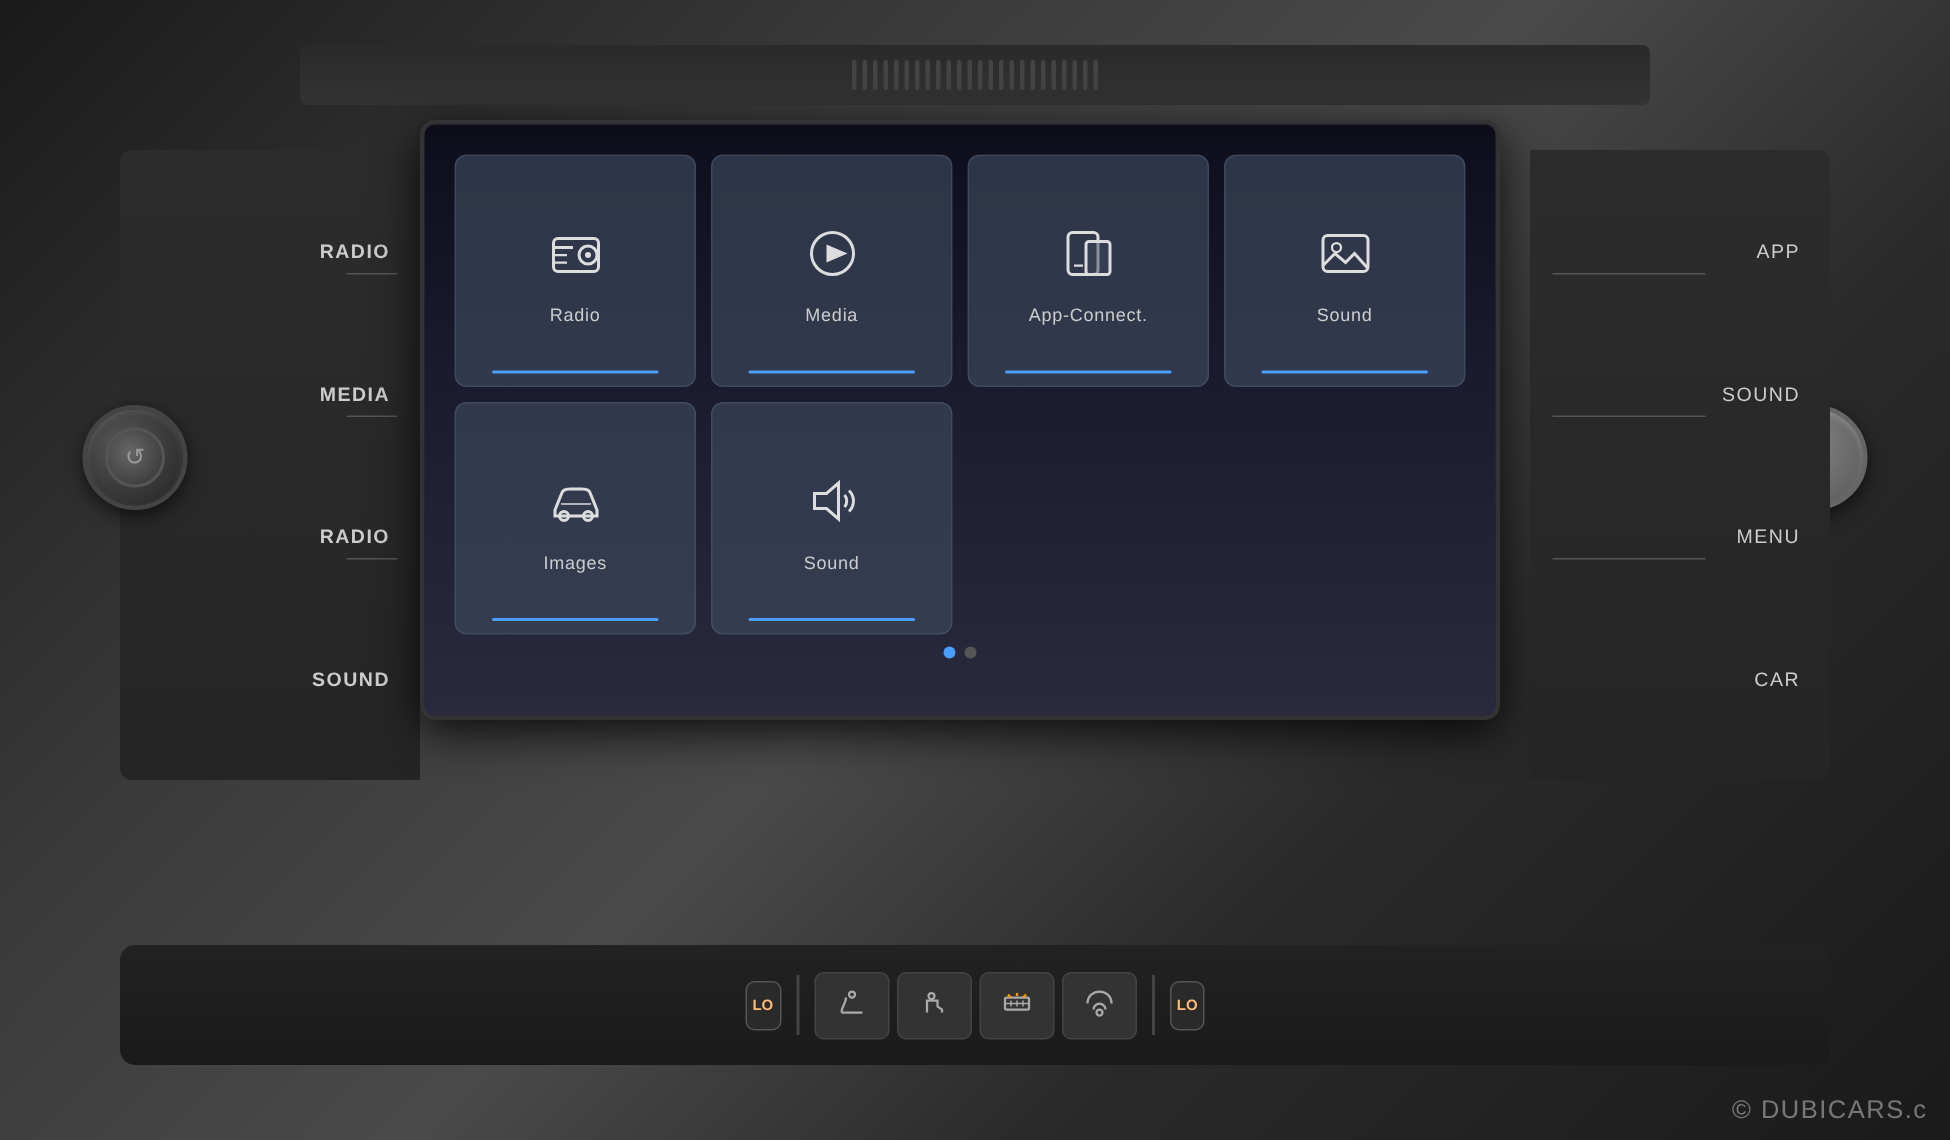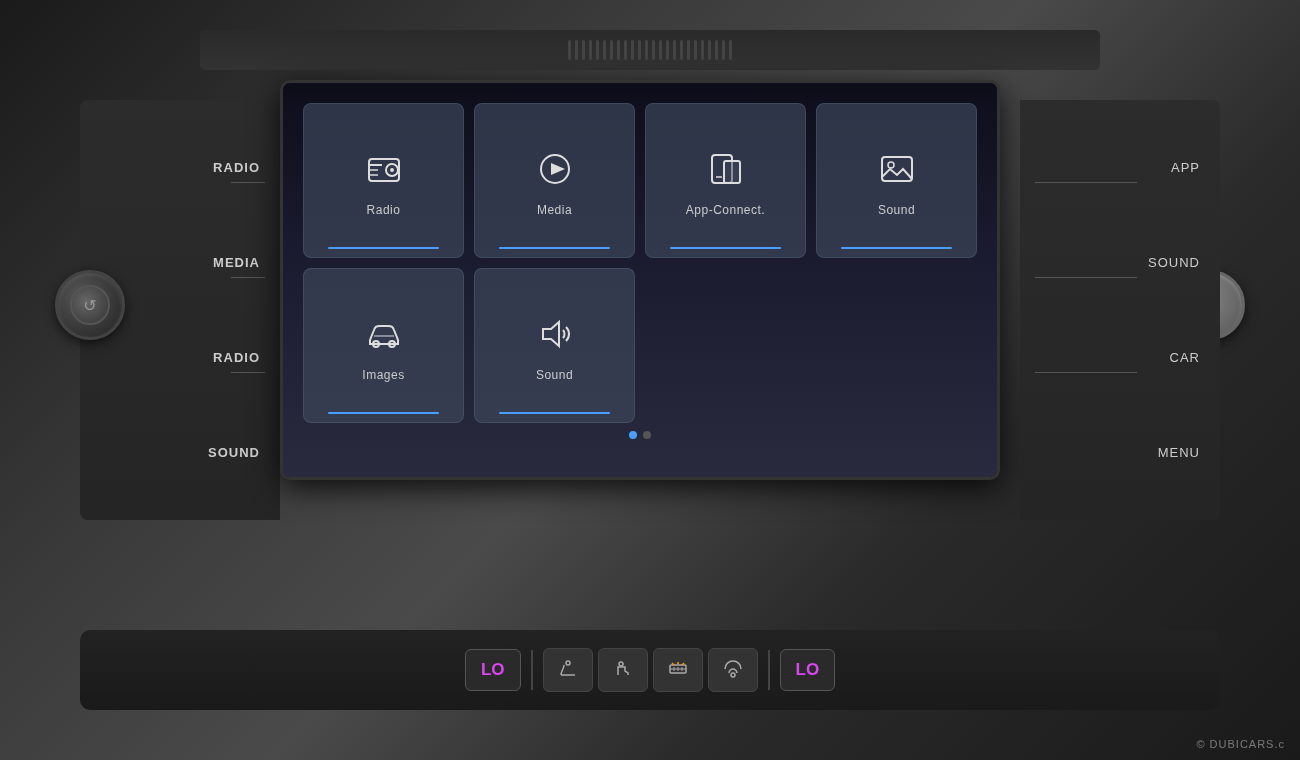--- a/index.html
+++ b/index.html
@@ -261,42 +261,42 @@
       color: #aaa;
       padding: 8px 12px;
       font-size: 11px;
       cursor: pointer;
       text-align: center;
       min-width: 50px;
     }
 
     .climate-temp {
       background: #2a2a2a;
-      color: #d946ef;
-      font-size: 17px;
+      color: #fdba74;
+      font-size: 10px;
       font-weight: bold;
-      padding: 10px 15px;
+      padding: 10px 4px;
       border-radius: 6px;
       border: 1px solid #555;
     }
 
     .climate-separator {
       width: 2px;
       height: 40px;
       background: #444;
       margin: 0 5px;
     }
 
     
     .watermark {
       position: absolute;
       bottom: 10px;
       right: 15px;
       color: rgba(255,255,255,0.4);
-      font-size: 11px;
+      font-size: 17px;
       letter-spacing: 1px;
     }
 
     
     .top-vent {
       position: absolute;
       top: 30px;
       left: 200px;
       right: 200px;
       height: 40px;
@@ -458,22 +458,22 @@
       </div>
 
     </div>
   </div>
 
   <div class="right-knob"></div>
 
   <div class="right-panel">
     <div class="right-btn">APP</div>
     <div class="right-btn">SOUND</div>
+    <div class="right-btn">MENU</div>
     <div class="right-btn">CAR</div>
-    <div class="right-btn">MENU</div>
   </div>
 
   <div class="climate-bar">
     <div class="climate-temp">LO</div>
     <div class="climate-separator"></div>
     <div class="climate-btn">
       <svg width="24" height="24" viewBox="0 0 24 24" fill="none">
         <path d="M5 18 C5 14 8 12 8 8" stroke="#aaa" stroke-width="1.5"></path>
         <path d="M5 18 L19 18" stroke="#aaa" stroke-width="1.5"></path>
         <circle cx="12" cy="6" r="2" stroke="#aaa" stroke-width="1.5"></circle>

